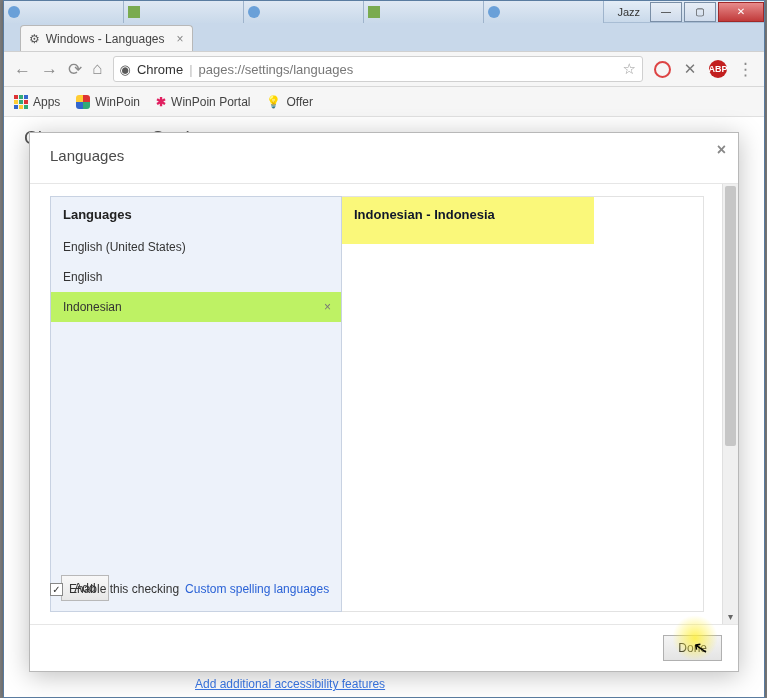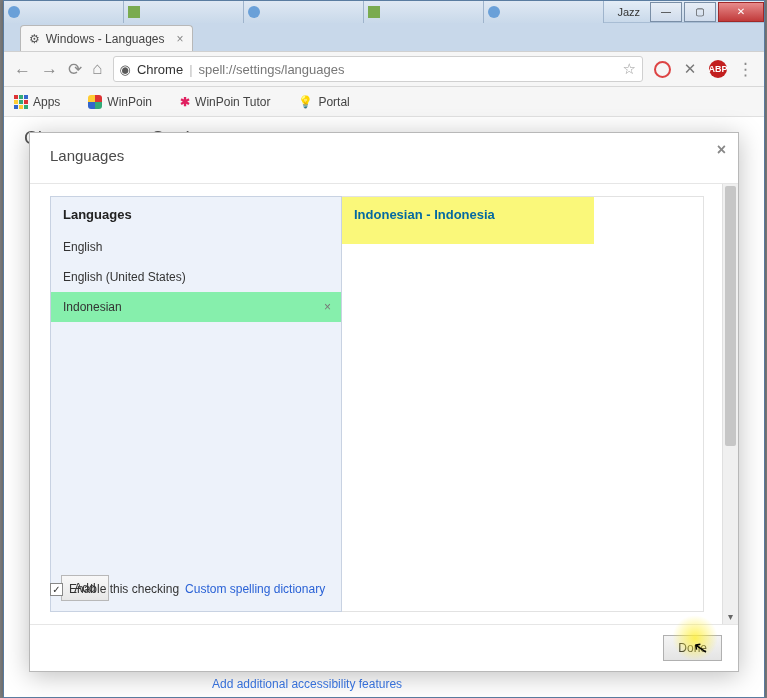--- a/index.html
+++ b/index.html
@@ -25,36 +25,36 @@
   .omnibox { flex: 1; height: 26px; border: 1px solid #d0d0d0; border-radius: 3px; background: #fff; display: flex; align-items: center; padding: 0 6px; gap: 6px; font-size: 13px; color: #5a5a5a; }
   .omni-chrome { color: #333; }
   .omni-sep { color: #bbb; }
   .omni-url { color: #777; flex:1; }
   .omni-star { color: #999; font-size: 15px; }
   .toolbar-icon { width: 18px; height: 18px; display:flex; align-items:center; justify-content:center; font-size:15px; color:#777; }
   .opera-o { width:17px; height:17px; border:2px solid #d44; border-radius:50%; }
   .abp { width:18px; height:18px; background:#c21f1f; color:#fff; border-radius:50%; font-size:9px; font-weight:bold; display:flex; align-items:center; justify-content:center; }
 
   
-  .bookmarks { height: 30px; background: #f6f6f6; border-bottom: 1px solid #e0e0e0; display: flex; align-items: center; padding: 0 10px; gap: 28px; font-size: 12px; color: #444; }
+  .bookmarks { height: 30px; background: #f6f6f6; border-bottom: 1px solid #e0e0e0; display: flex; align-items: center; padding: 0 10px; gap: 16px; font-size: 12px; color: #444; }
   .bm-item { display: flex; align-items: center; gap: 5px; }
   .apps-icon { display:grid; grid-template-columns: repeat(3,4px); grid-gap:1px; }
   .apps-icon span { width:4px; height:4px; }
   .apps-icon span:nth-child(1){background:#d33;} .apps-icon span:nth-child(2){background:#3a7;} .apps-icon span:nth-child(3){background:#36c;}
   .apps-icon span:nth-child(4){background:#fc3;} .apps-icon span:nth-child(5){background:#3a7;} .apps-icon span:nth-child(6){background:#d33;}
   .apps-icon span:nth-child(7){background:#36c;} .apps-icon span:nth-child(8){background:#fc3;} .apps-icon span:nth-child(9){background:#3a7;}
   .wp-icon { width:14px; height:14px; background:conic-gradient(#d33 0 25%, #3a7 0 50%, #36c 0 75%, #fc3 0 100%); border-radius:3px; }
   .slack-icon { color:#e02060; font-weight:bold; }
   .bulb-icon { color:#e8a020; }
 
   
   .content { position: absolute; left: 0; right: 0; top: 116px; bottom: 0; background: #fff; }
   .settings-bg { position:absolute; inset:0; padding: 10px 20px; color:#aaa; font-size: 20px; }
   .settings-bg .hdr { display:flex; gap:60px; font-size: 19px; color:#555; }
-  .acc-link { position:absolute; bottom: 6px; left: 208px; font-size: 12px; color:#3b78e7; }
+  .acc-link { position:absolute; bottom: 6px; left: 191px; font-size: 12px; color:#3b78e7; text-decoration: underline; }
 
   
   .watermark { position:absolute; top: 210px; left: 230px; color:#c6c6c6; display:flex; align-items:flex-start; gap:10px; pointer-events:none; }
   .wm-logo { width:46px; height:46px; display:grid; grid-template-columns: 1fr 1fr; grid-gap:3px; }
   .wm-logo span { background:#c6c6c6; }
   .wm-text { font-size: 38px; font-weight:300; line-height:1; }
   .wm-sub { font-size: 12px; color:#c6c6c6; margin-top:3px; }
 
   
   .modal-back { position:absolute; inset:0; background:none; }
@@ -63,28 +63,28 @@
   .modal-close { position:absolute; top:8px; right:12px; color:#888; font-size:16px; cursor:pointer; font-weight:bold; }
   .modal-scroll { position:absolute; top:50px; bottom:46px; left:0; right:0; border-top:1px solid #e6e6e6; border-bottom:1px solid #e6e6e6; overflow:hidden; }
   .scrollbar { position:absolute; right:0; top:0; bottom:0; width:16px; background:#f0f0f0; border-left:1px solid #e0e0e0; }
   .scroll-thumb { position:absolute; left:2px; right:2px; top:2px; height:260px; background:#c6c6c6; border-radius:2px; }
   .scroll-down { position:absolute; bottom:0; left:0; right:0; height:16px; display:flex; align-items:center; justify-content:center; color:#666; font-size:10px; }
 
   .lang-panels { position:absolute; top:12px; left:20px; right:34px; bottom:12px; display:flex; }
   .left-panel { width: 292px; background:#edf2fa; border:1px solid #c8d2e2; display:flex; flex-direction:column; }
   .lp-header { font-weight:bold; font-size:13px; padding:10px 12px; color:#222; }
   .lang-item { padding: 8px 12px; font-size:12px; color:#333; position:relative; }
-  .lang-item.selected { background:#86efac; }
+  .lang-item.selected { background:#bef264; }
   .lang-item .item-x { position:absolute; right:10px; top:8px; color:#777; }
   .lp-spacer { flex:1; }
   .add-btn { margin:10px; width:48px; height:26px; border:1px solid #b8b8b8; background:linear-gradient(#f8f8f8,#e8e8e8); font-size:12px; color:#333; }
 
   .right-panel { flex:1; border:1px solid #e2e2e2; border-left:none; padding:0; position:relative; }
   .highlight-box { background:#faf87a; padding:10px 12px 14px; width:252px; }
-  .rp-title { font-weight:bold; font-size:13px; color:#0369a1; margin-bottom:8px; }
+  .rp-title { font-weight:bold; font-size:13px; color:#0f172a; margin-bottom:8px; }
   .display-btn { border:1px solid #b8a820; background:linear-gradient(#f7f5c8,#ede98a); font-size:12px; padding:5px 9px; color:#333; margin-bottom:10px; }
   .check-row { display:flex; align-items:center; gap:7px; font-size:12px; color:#333; margin-top:8px; }
   .checkbox { width:13px; height:13px; border:1px solid #b0a030; background:#f7f3b8; }
 
   .below-panels { position:absolute; left:20px; bottom:28px; font-size:12px; color:#333; display:flex; align-items:center; gap:6px; }
   .below-panels .cb { width:13px; height:13px; border:1px solid #888; background:#fff; display:flex; align-items:center; justify-content:center; font-size:10px; color:#333; }
   .link { color:#2a62d6; }
 
   .modal-footer { position:absolute; bottom:0; left:0; right:0; height:46px; display:flex; align-items:center; justify-content:flex-end; padding:0 16px; }
   .done-btn { border:1px solid #b0b0b0; background:linear-gradient(#f4f4f4,#e4e4e4); font-size:12px; padding:5px 14px; color:#333; }
@@ -142,21 +142,21 @@
 
   <div class="toolbar">
     <span class="nav-btn">←</span>
     <span class="nav-btn">→</span>
     <span class="nav-btn">⟳</span>
     <span class="nav-btn">⌂</span>
     <div class="omnibox">
       <span>◉</span>
       <span class="omni-chrome">Chrome</span>
       <span class="omni-sep">|</span>
-      <span class="omni-url">spell://settings/languages</span>
+      <span class="omni-url">pages://settings/languages</span>
       <span class="omni-star">☆</span>
     </div>
     <div class="toolbar-icon">
         <div class="opera-o"></div>
       </div>
     <div class="toolbar-icon">✕</div>
     <div class="toolbar-icon">
         <div class="abp">ABP</div>
       </div>
     <span class="nav-btn">⋮</span>
@@ -176,25 +176,25 @@
           <span></span>
         </span>
       <span>Apps</span>
     </div>
     <div class="bm-item">
       <span class="wp-icon"></span>
       <span>WinPoin</span>
     </div>
     <div class="bm-item">
       <span class="slack-icon">✱</span>
-      <span>WinPoin Tutor</span>
+      <span>WinPoin Portal</span>
     </div>
     <div class="bm-item">
       <span class="bulb-icon">💡</span>
-      <span>Portal</span>
+      <span>Offer</span>
     </div>
   </div>
 
   <div class="content">
     <div class="settings-bg">
       <div class="hdr">
         <span>Chrome</span>
         <span>Settings</span>
       </div>
     </div>
@@ -218,45 +218,45 @@
       <div class="modal">
         <div class="modal-title">Languages</div>
         <div class="modal-close">×</div>
 
         <div class="modal-scroll">
           <div class="lang-panels">
 
             <div class="left-panel">
               <div class="lp-header">Languages</div>
               <div class="lang-item">
+                <span>English (United States)</span>
+              </div>
+              <div class="lang-item">
                 <span>English</span>
-              </div>
-              <div class="lang-item">
-                <span>English (United States)</span>
               </div>
               <div class="lang-item selected">
                 <span>Indonesian</span>
                 <span class="item-x">×</span>
               </div>
               <div class="lp-spacer"></div>
               <button class="add-btn">Add</button>
             </div>
 
             <div class="right-panel">
               <div class="highlight-box">
                 <div class="rp-title">Indonesian - Indonesia</div>
               </div>
             </div>
 
           </div>
 
           <div class="below-panels">
             <div class="cb">✓</div>
             <span>Enable this checking</span>
-            <a class="link">Custom spelling dictionary</a>
+            <a class="link">Custom spelling languages</a>
           </div>
 
           <div class="scrollbar">
             <div class="scroll-thumb"></div>
             <div class="scroll-down">▾</div>
           </div>
         </div>
 
         <div class="modal-footer">
           <button class="done-btn">Done</button>

